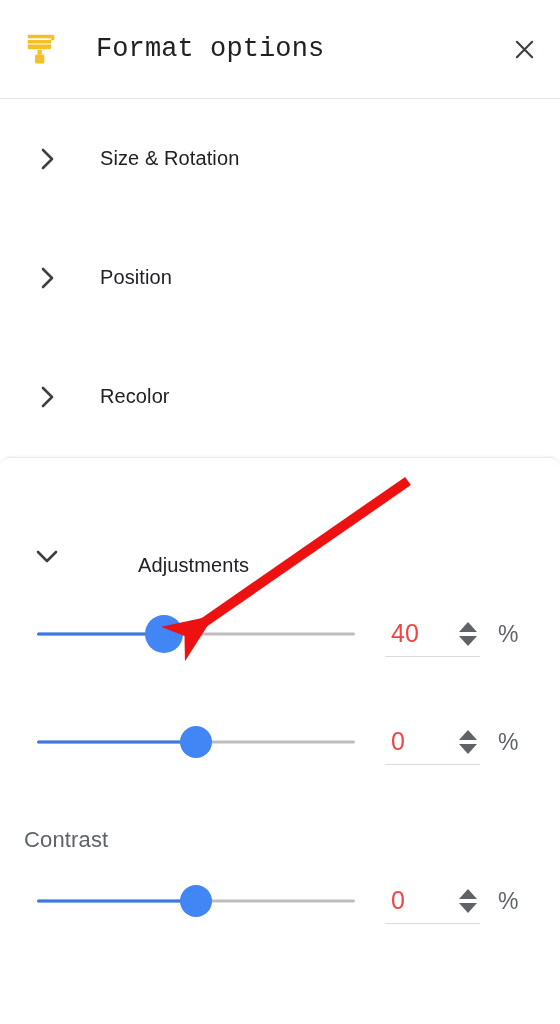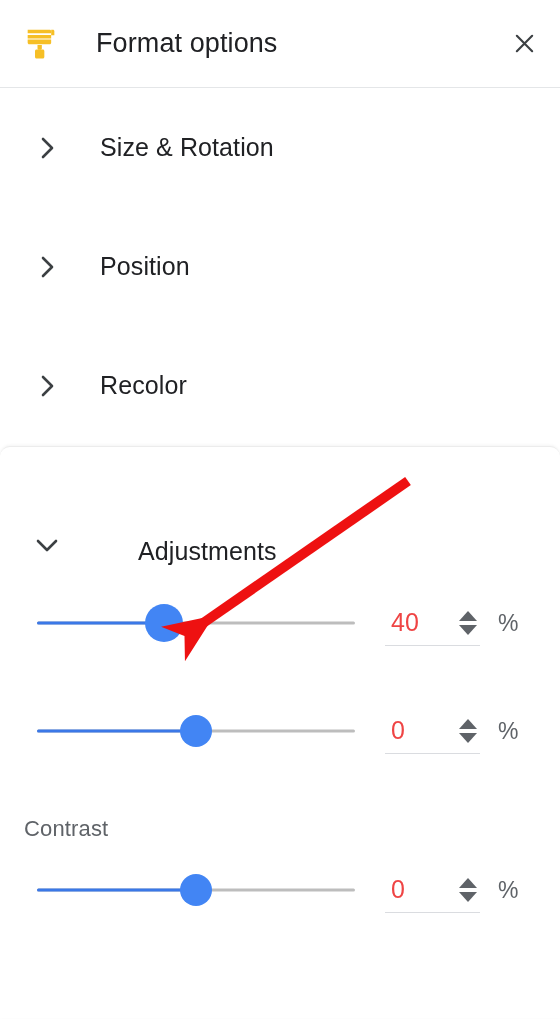--- a/index.html
+++ b/index.html
@@ -15,25 +15,26 @@
   .panel {
     position: relative;
     width: 560px;
     height: 1024px;
     background: #ffffff;
   }
 
   
   .header {
     position: relative;
-    height: 88px;
+    height: 99px;
     display: flex;
     align-items: center;
     border-bottom: 1px solid #e4e6e8;
     background: #ffffff;
+    font-family: Liberation Mono, monospace;
   }
 
   .header-icon {
     width: 46px;
     height: 46px;
     margin-left: 18px;
     display: flex;
     align-items: center;
     justify-content: center;
     flex: 0 0 auto;
@@ -75,21 +76,21 @@
     height: 42px;
     margin-left: 26px;
     display: flex;
     align-items: center;
     justify-content: center;
     flex: 0 0 auto;
   }
 
   .section-label {
     margin-left: 32px;
-    font-size: 25px;
+    font-size: 20px;
     color: #202124;
     letter-spacing: 0.1px;
     white-space: nowrap;
   }
 
   
   .expanded-card {
     position: relative;
     margin-top: 1px;
     background: #ffffff;

